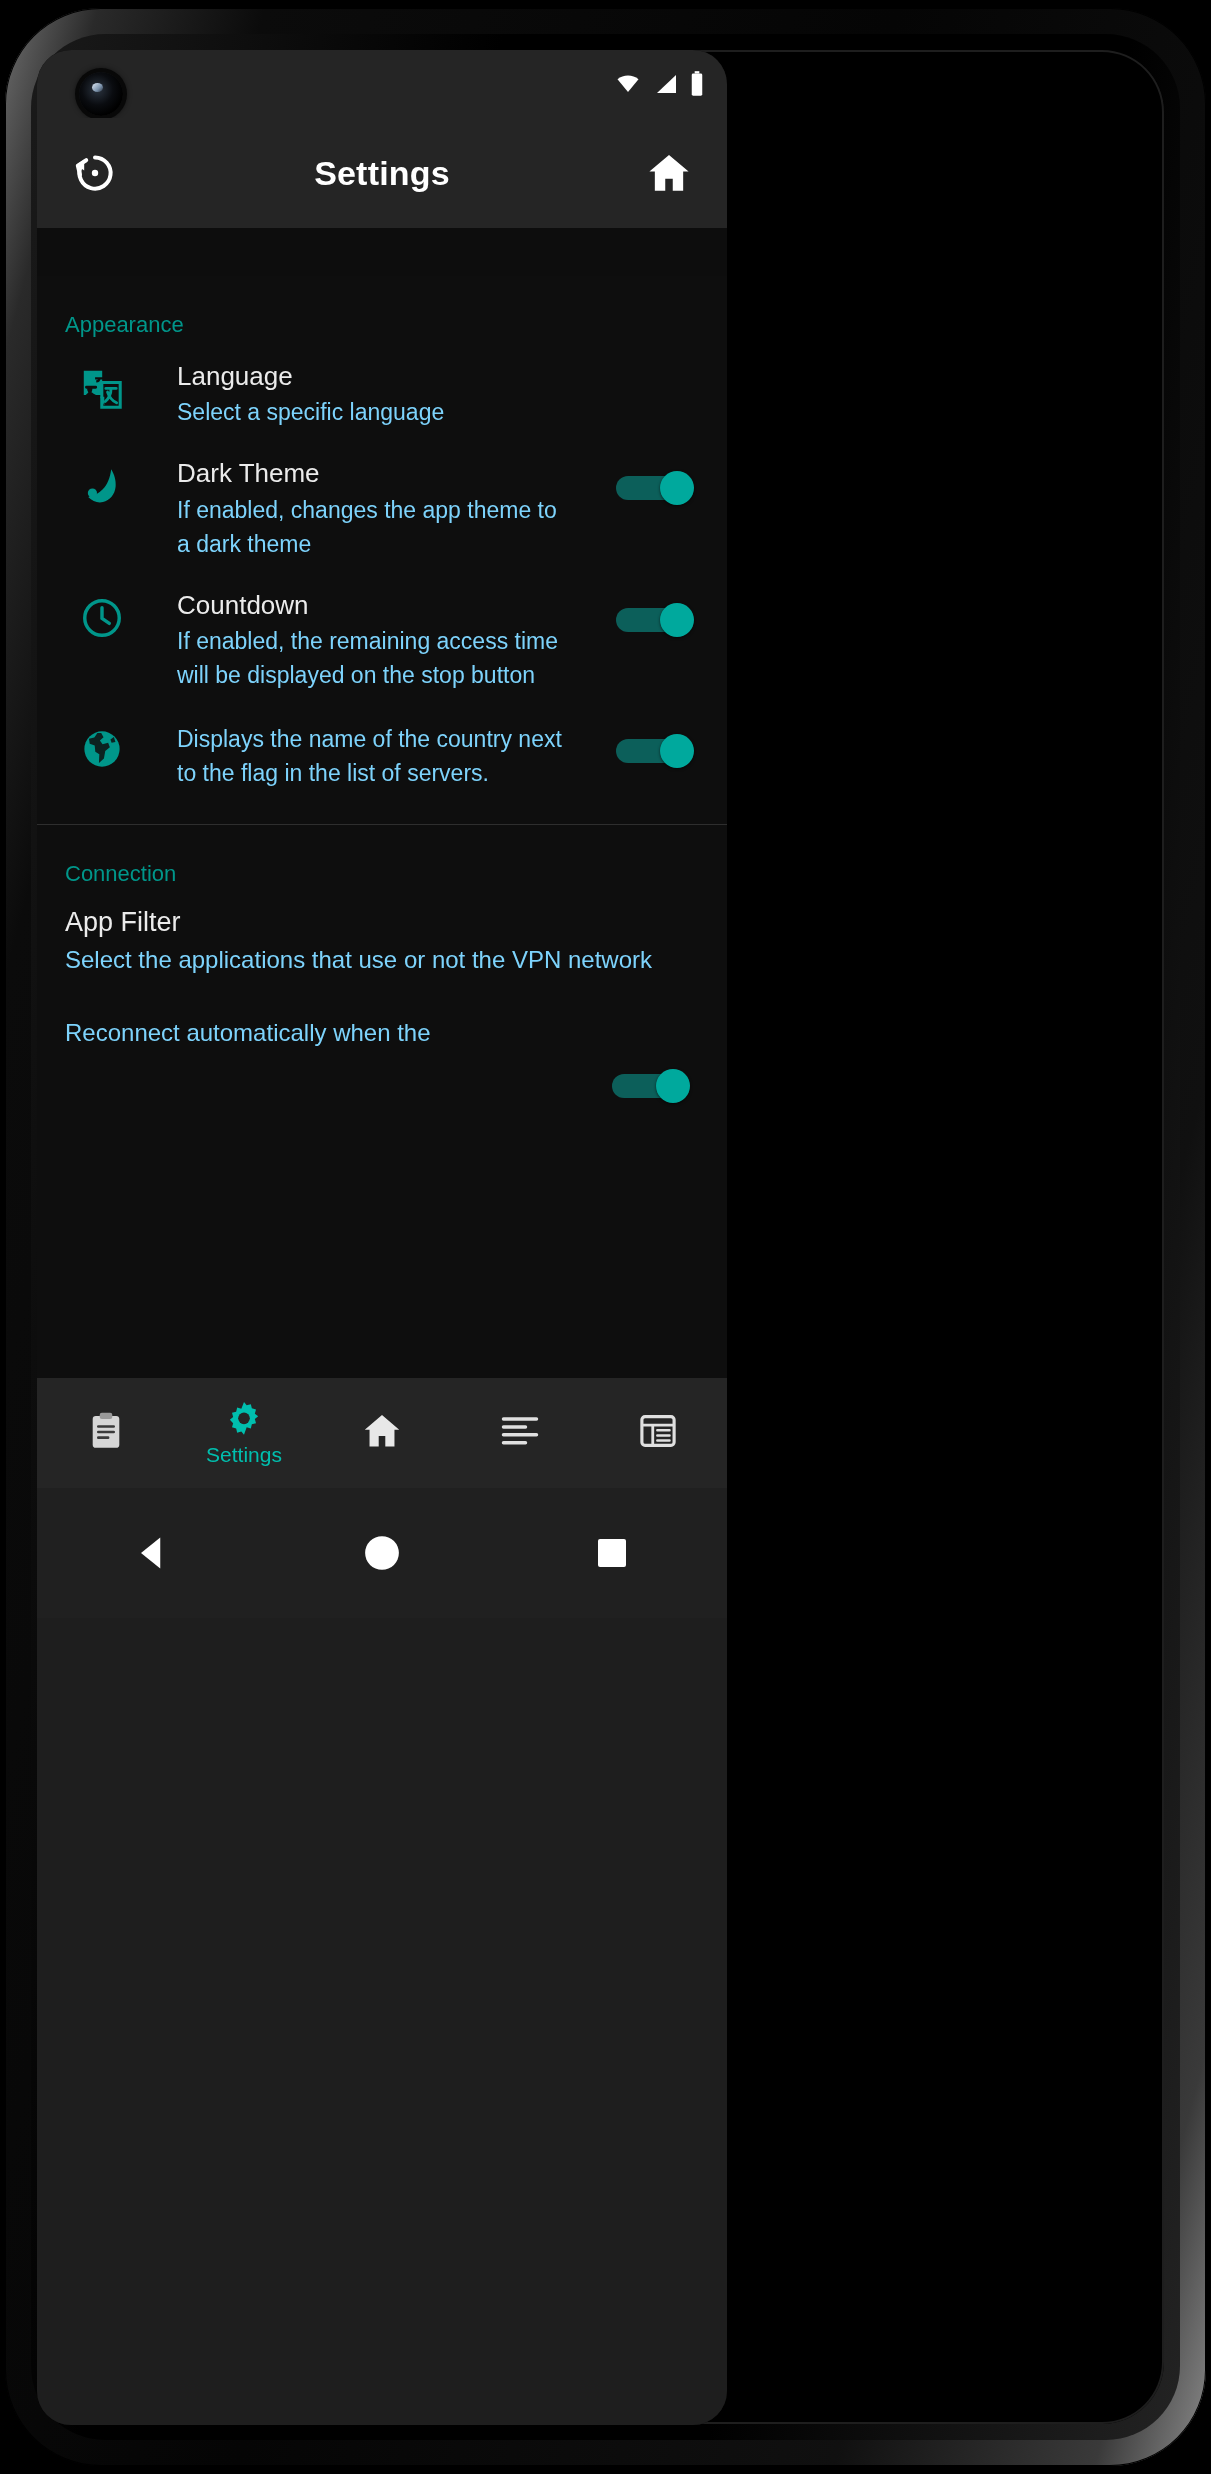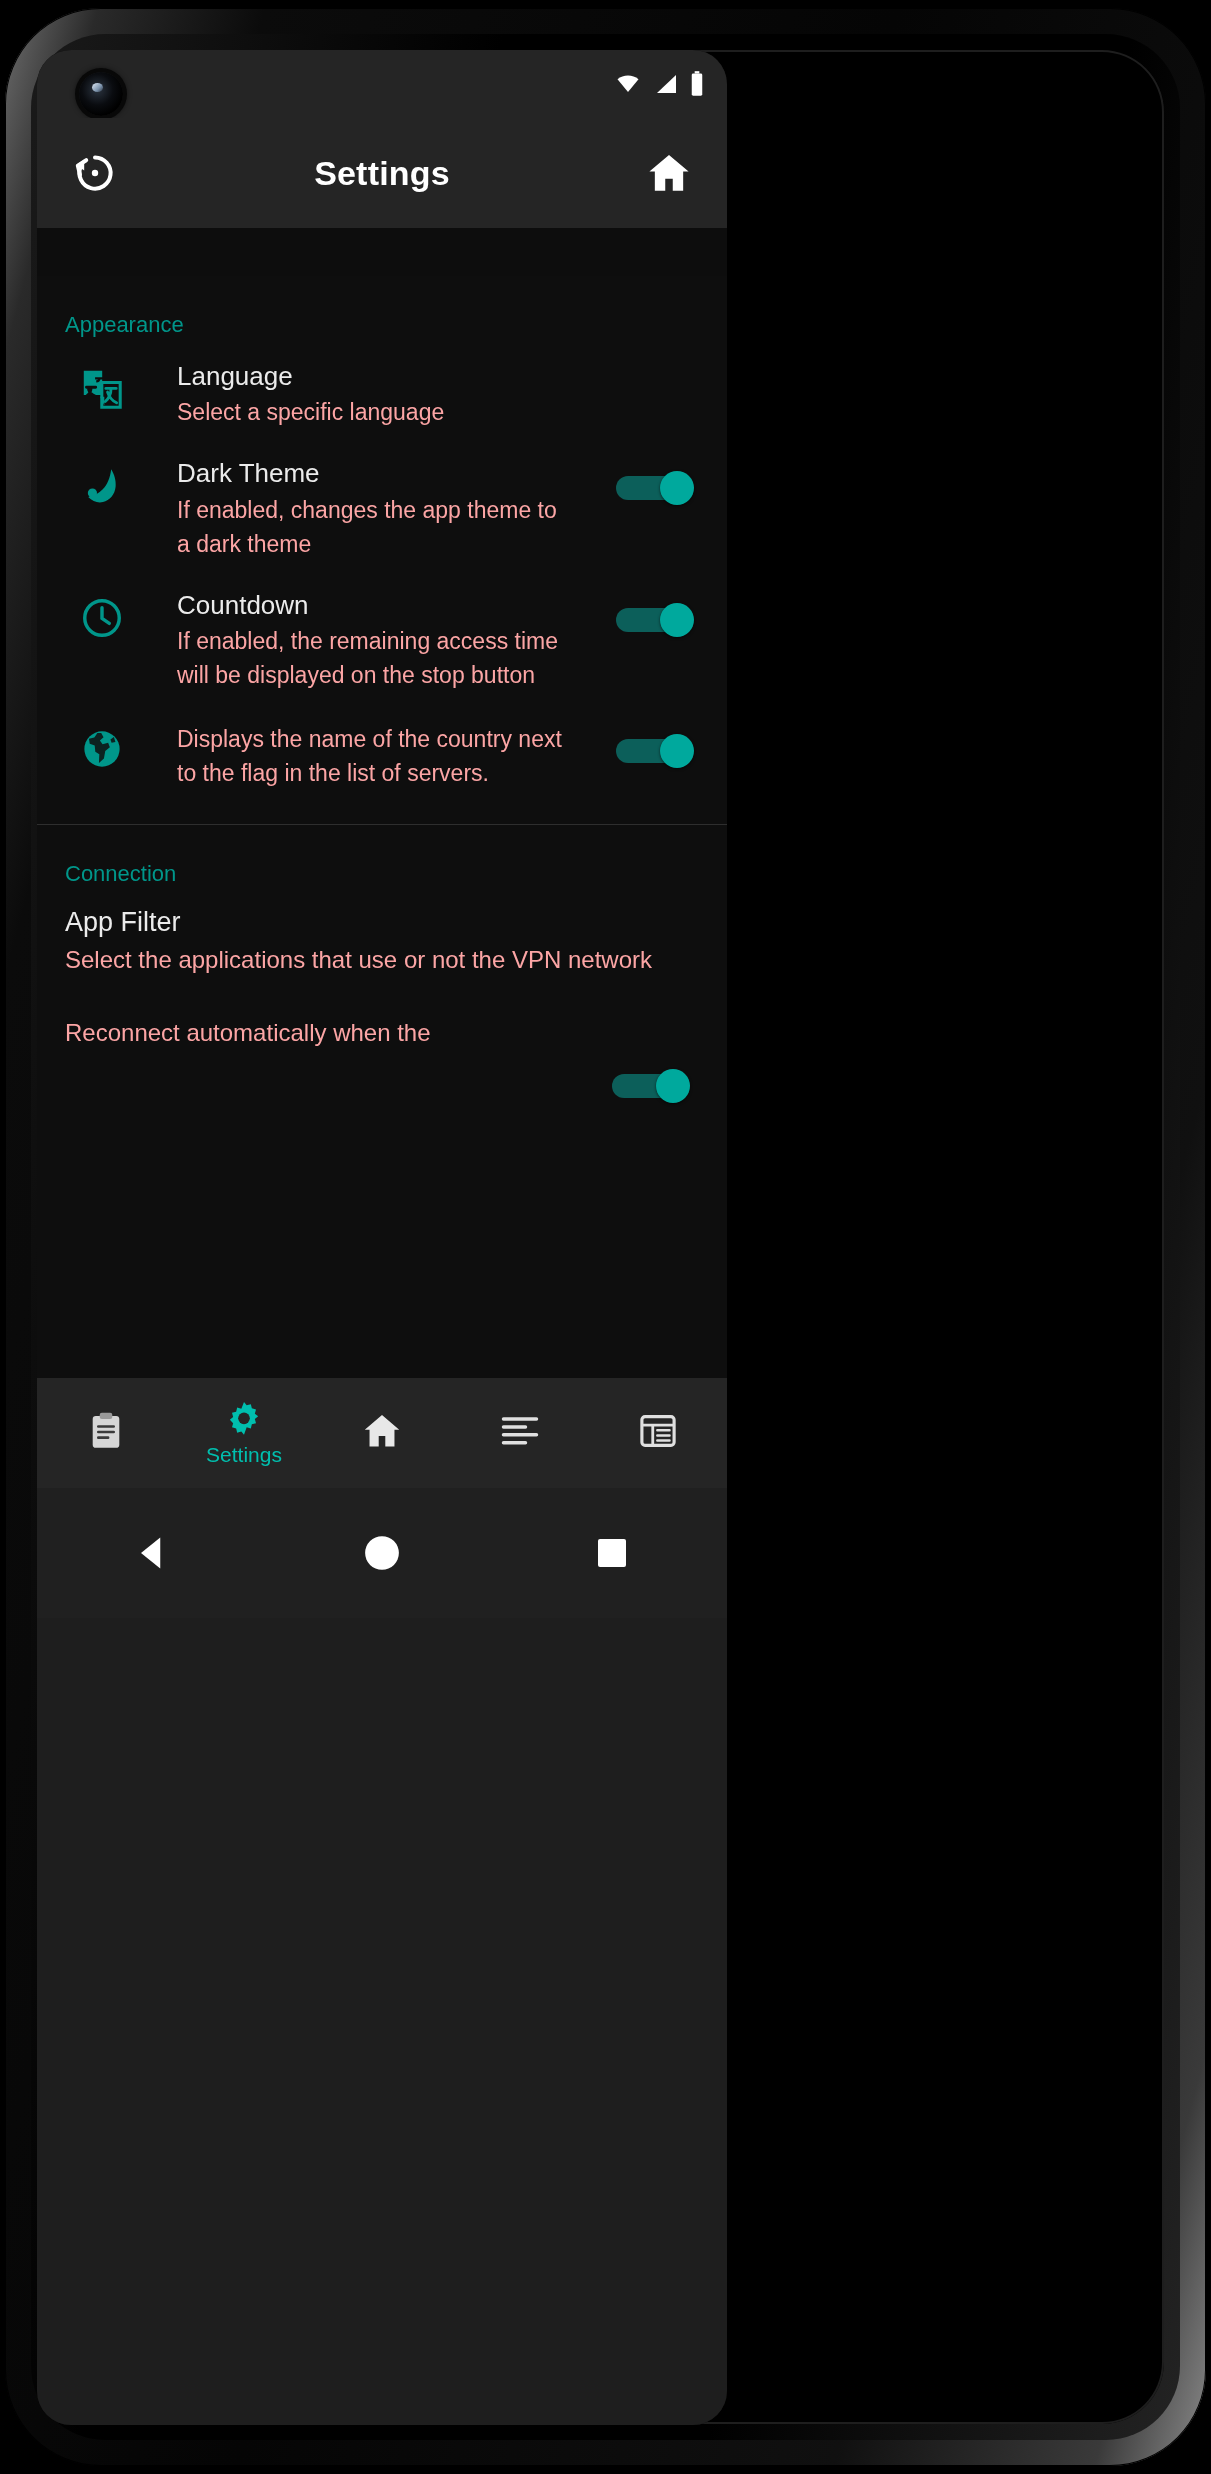--- a/index.html
+++ b/index.html
@@ -71,21 +71,21 @@
   }
   .row{
     display:flex;align-items:flex-start;padding:14px 24px 14px 26px;box-sizing:border-box;gap:36px;
   }
   .row .ico{
     width:78px;min-width:78px;display:flex;align-items:center;justify-content:center;
     padding-top:6px;
   }
   .row .txt{flex:1;padding-right:8px;}
   .row .ttl{color:#ebebeb;font-size:26px;line-height:1.28;font-weight:normal;}
-  .row .sub{color:#fca5a5;font-size:23px;line-height:1.48;margin-top:2px;}
+  .row .sub{color:#7dd3fc;font-size:23px;line-height:1.48;margin-top:2px;}
   .row .sw{width:96px;min-width:96px;display:flex;align-items:center;justify-content:center;padding-top:14px;}
 
   
   .toggle{position:relative;width:78px;height:34px;}
   .toggle .track{
     position:absolute;left:0;top:5px;width:72px;height:24px;border-radius:12px;background:#0c5f5a;
   }
   .toggle .knob{
     position:absolute;right:0;top:0;width:34px;height:34px;border-radius:50%;background:#00a99d;
     box-shadow:0 1px 3px rgba(0,0,0,.6);

